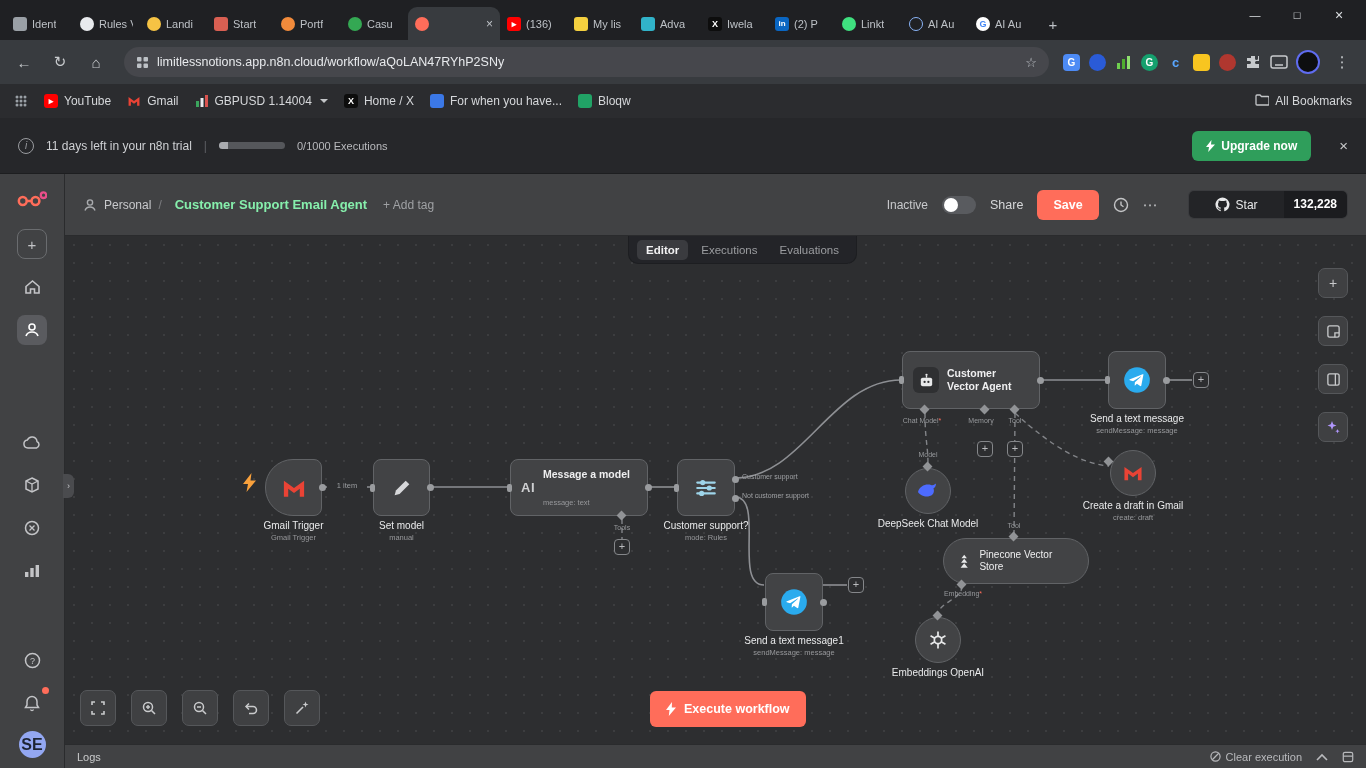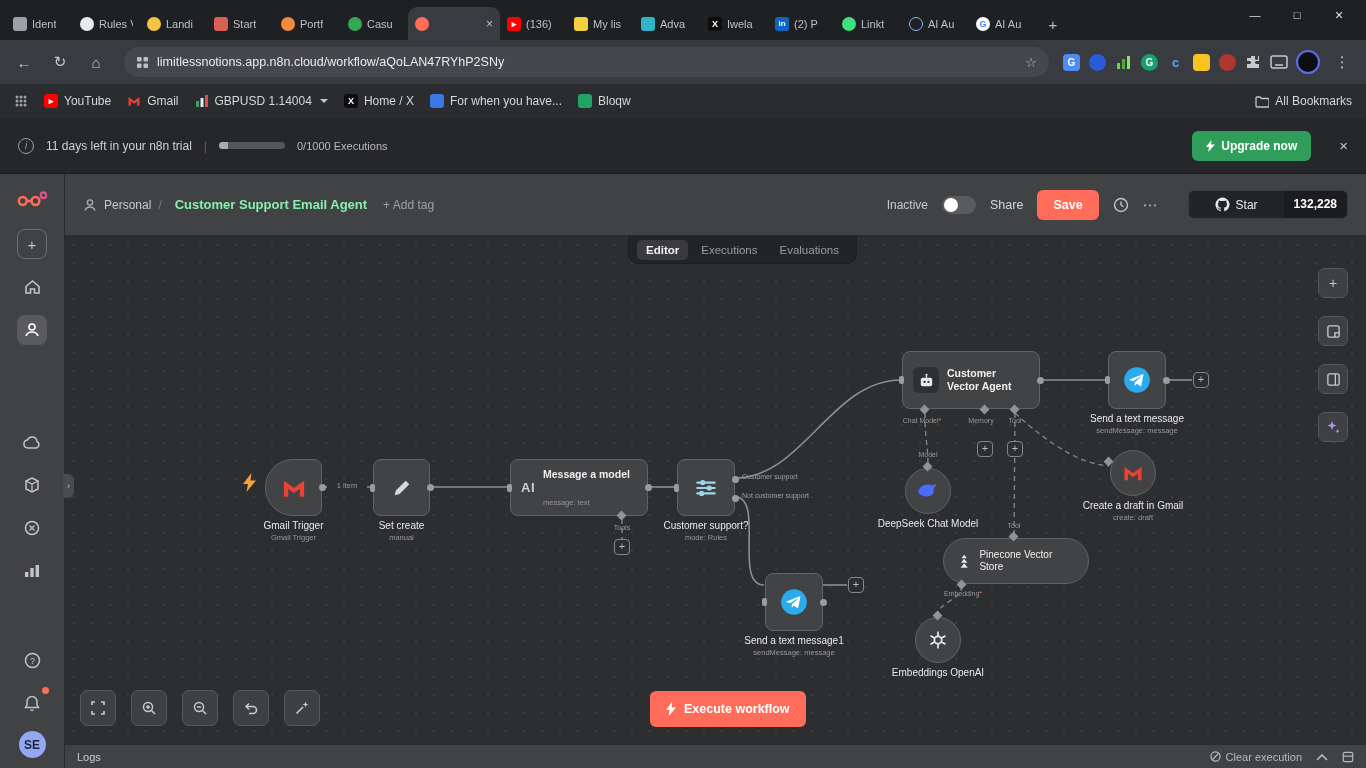--- a/index.html
+++ b/index.html
@@ -33,21 +33,21 @@
     justify-content:center; font-size:10px; font-weight:bold; flex:none; }
   .avatar-browser { width:24px; height:24px; border-radius:50%; background:#0d0e10; border:2px solid #5f6cf0; }
 
   .bookmarksbar { height:34px; background:#2b2c2f; display:flex; align-items:center; gap:16px;
     padding:0 14px; color:#d5d7da; font-size:12px; }
   .bm { display:flex; align-items:center; gap:6px; white-space:nowrap; }
   .bmicon { width:14px; height:14px; border-radius:3px; display:flex; align-items:center;
     justify-content:center; font-size:9px; font-weight:bold; flex:none; }
   .caret { width:0; height:0; border-left:4px solid transparent; border-right:4px solid transparent;
     border-top:4px solid #c3c5c8; margin-left:2px; }
-  .bm-right { margin-left:auto; display:flex; align-items:flex-end; }
+  .bm-right { margin-left:auto; display:flex; align-items:flex-start; }
 
   
   .app { position:absolute; top:118px; left:0; width:1366px; height:650px; background:#2d2e30; }
 
   .banner { height:56px; background:#26272a; border-bottom:1px solid #1d1e20; display:flex;
     align-items:center; gap:12px; padding:0 18px; color:#cfd1d4; font-size:12px; }
   .info-ic { width:16px; height:16px; border:1.4px solid #9a9ca0; border-radius:50%; color:#9a9ca0;
     font-size:10px; display:flex; align-items:center; justify-content:center; font-style:italic; }
   .pipe { color:#5d5f63; }
   .progress { width:66px; height:7px; background:#55575b; border-radius:4px; overflow:hidden; }
@@ -59,21 +59,21 @@
   .workrow { display:flex; height:594px; }
   .sidebar { width:65px; background:#414244; border-right:1px solid #2a2b2d; display:flex;
     flex-direction:column; align-items:center; padding:12px 0 10px; gap:13px; position:relative; flex:none; }
   .sb-ic { width:30px; height:30px; display:flex; align-items:center; justify-content:center;
     color:#c3c4c7; border-radius:8px; flex:none; }
   .sb-ic.add { border:1.5px solid #6a6c6f; font-size:15px; }
   .sb-ic.active { background:#5a5b5f; color:#fff; }
   .sb-gap { height:56px; flex:none; }
   .sb-bottom { margin-top:auto; display:flex; flex-direction:column; align-items:center; gap:13px; }
   .sb-avatar { width:27px; height:27px; border-radius:50%; background:#93a7f2; color:#1d2433;
-    font-size:12px; font-weight:bold; display:flex; align-items:center; justify-content:center; }
+    font-size:16px; font-weight:bold; display:flex; align-items:center; justify-content:center; }
   .bell-dot { position:absolute; top:-1px; right:-2px; width:7px; height:7px; border-radius:50%;
     background:#ff6d5a; }
   .collapse-handle { position:absolute; right:-10px; top:300px; width:11px; height:24px;
     background:#4a4b4e; border-radius:0 6px 6px 0; color:#c3c4c7; font-size:9px; display:flex;
     align-items:center; justify-content:center; z-index:5; }
 
   .main { flex:1; display:flex; flex-direction:column; min-width:0; }
   .n8nheader { height:62px; background:#414244; border-bottom:1px solid #2a2b2d; display:flex;
     align-items:center; padding:0 18px; color:#c8c9cc; font-size:12px; flex:none; }
   .crumb-title { color:#86efac; font-size:13px; font-weight:bold; margin:0 6px; }
@@ -475,21 +475,21 @@
           </div>
         </div>
 
         <div class="node sq" style="left:308px;top:223px">
           <svg width="22" height="22" viewBox="0 0 18 18">
               <path d="M3 15l1-4 8-8 3 3-8 8z" fill="#d7d8da"></path>
             </svg>
           <span class="indot"></span>
           <span class="outdot"></span>
           <div class="nlabel">
-            <div class="nt">Set create</div>
+            <div class="nt">Set model</div>
             <div class="ns">manual</div>
           </div>
         </div>
 
         <div class="node wide" style="left:445px;top:223px;height:57px">
           <span class="ai-ic">AI</span>
           <div>
             <div class="wtitle">Message a model</div>
             <div class="wsub">message: text</div>
           </div>

